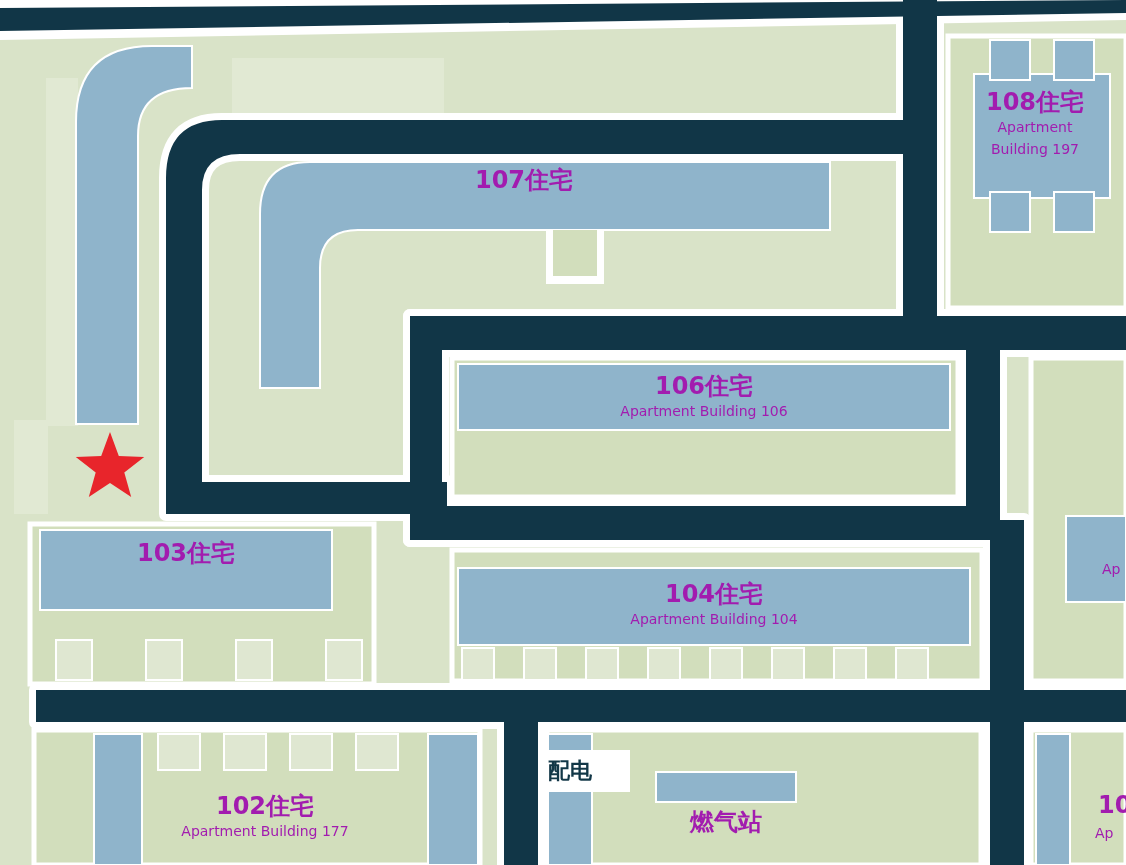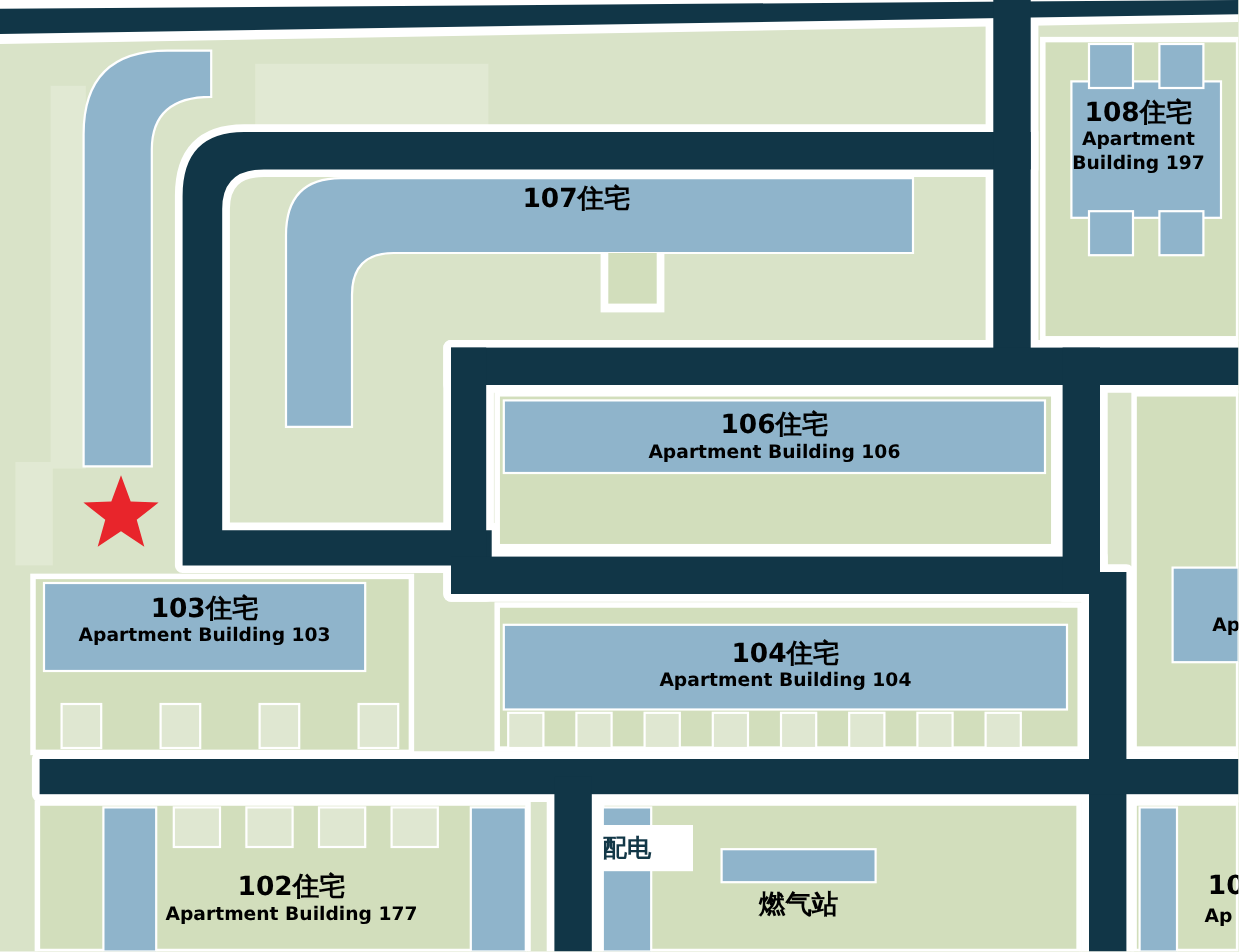--- a/index.html
+++ b/index.html
@@ -8,26 +8,26 @@
     width:1126px;
     height:865px;
     overflow:hidden;
     background:#d9e3c8;
     font-family:"DejaVu Sans","Liberation Sans",sans-serif;
   }
   .map svg{position:absolute;left:0;top:0;}
   .lbl{
     position:absolute;
     text-align:center;
-    color:#000000;
+    color:#a21caf;
     line-height:1;
     white-space:nowrap;
   }
   .zh{font-size:24px;font-weight:700;line-height:28px;}
-  .en{font-size:17px;font-weight:700;line-height:22px;}
+  .en{font-size:14px;font-weight:400;line-height:22px;}
   .lbl-left{text-align:center;}
   .power-box{
     position:absolute;
     display:flex;align-items:center;justify-content:flex-start;
     background:#ffffff;
     color:#123747;
   }
 </style>
 </head>
 <body>
@@ -145,21 +145,20 @@
     <div class="en">Apartment Building 106</div>
   </div>
 
   <div class="lbl" style="left:534px;top:580px;width:360px;">
     <div class="zh">104住宅</div>
     <div class="en">Apartment Building 104</div>
   </div>
 
   <div class="lbl" style="left:36px;top:539px;width:300px;">
     <div class="zh">103住宅</div>
-    <div class="en">Apartment Building 103</div>
   </div>
 
   <div class="lbl" style="left:95px;top:792px;width:340px;">
     <div class="zh">102住宅</div>
     <div class="en">Apartment Building 177</div>
   </div>
 
   <div class="power-box" style="left:548px;top:750px;width:82px;height:42px;font-size:22px;font-weight:700;">
     <span>配电</span>
   </div>

